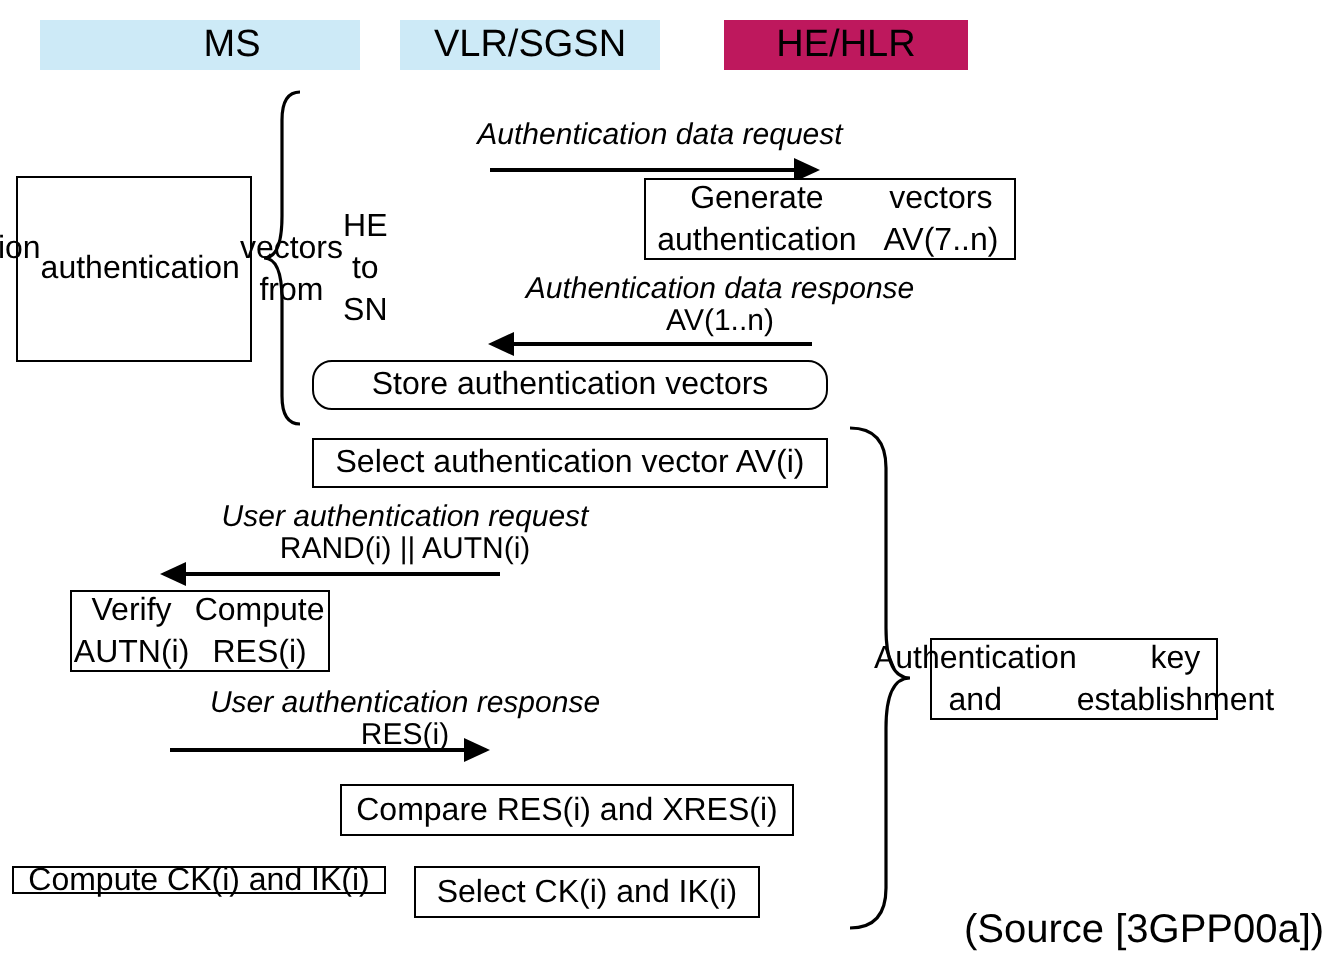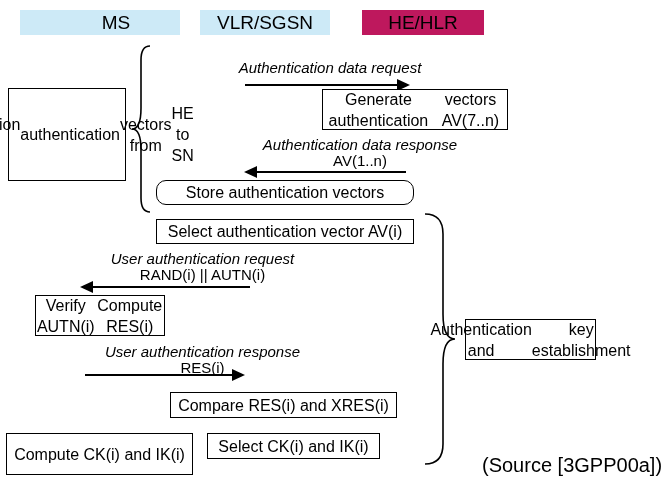--- a/index.html
+++ b/index.html
@@ -90,30 +90,30 @@
   <div class="msg" style="left:95px;top:344px;width:215px;">
     <div class="msg-title">User authentication response</div>
     <div class="msg-payload">RES(i)</div>
   </div>
   <div class="arrow right" style="left:85px;top:374px;width:158px;"></div>
 
   <div class="box single" style="left:170px;top:392px;width:227px;height:26px;">
     <span class="ln">Compare RES(i) and XRES(i)</span>
   </div>
 
-  <div class="box single" style="left:6px;top:433px;width:187px;height:42px;">
+  <div class="box single" style="left:6px;top:433px;width:187px;height:14px;">
     <span class="ln">Compute CK(i) and IK(i)</span>
   </div>
   <div class="box single" style="left:207px;top:433px;width:173px;height:26px;">
     <span class="ln">Select CK(i) and IK(i)</span>
   </div>
 
   <svg class="brace" style="left:421px;top:212px;" width="36" height="254" viewBox="0 0 36 254">
     <path d="M4 2 Q22 2 22 22 L22 102 Q22 127 34 127 Q22 127 22 152 L22 232 Q22 252 4 252" fill="none" stroke="#000" stroke-width="1.6"></path>
   </svg>
-  <div class="box" style="left:465px;top:319px;width:131px;height:41px;">
+  <div class="box" style="left:465px;top:319px;width:144px;height:41px;">
     <span class="ln">Authentication and</span>
     <span class="ln">key establishment</span>
   </div>
 
   <div class="source" style="left:482px;top:454px;">(Source [3GPP00a])</div>
 
 </div>
 
 </body></html>

